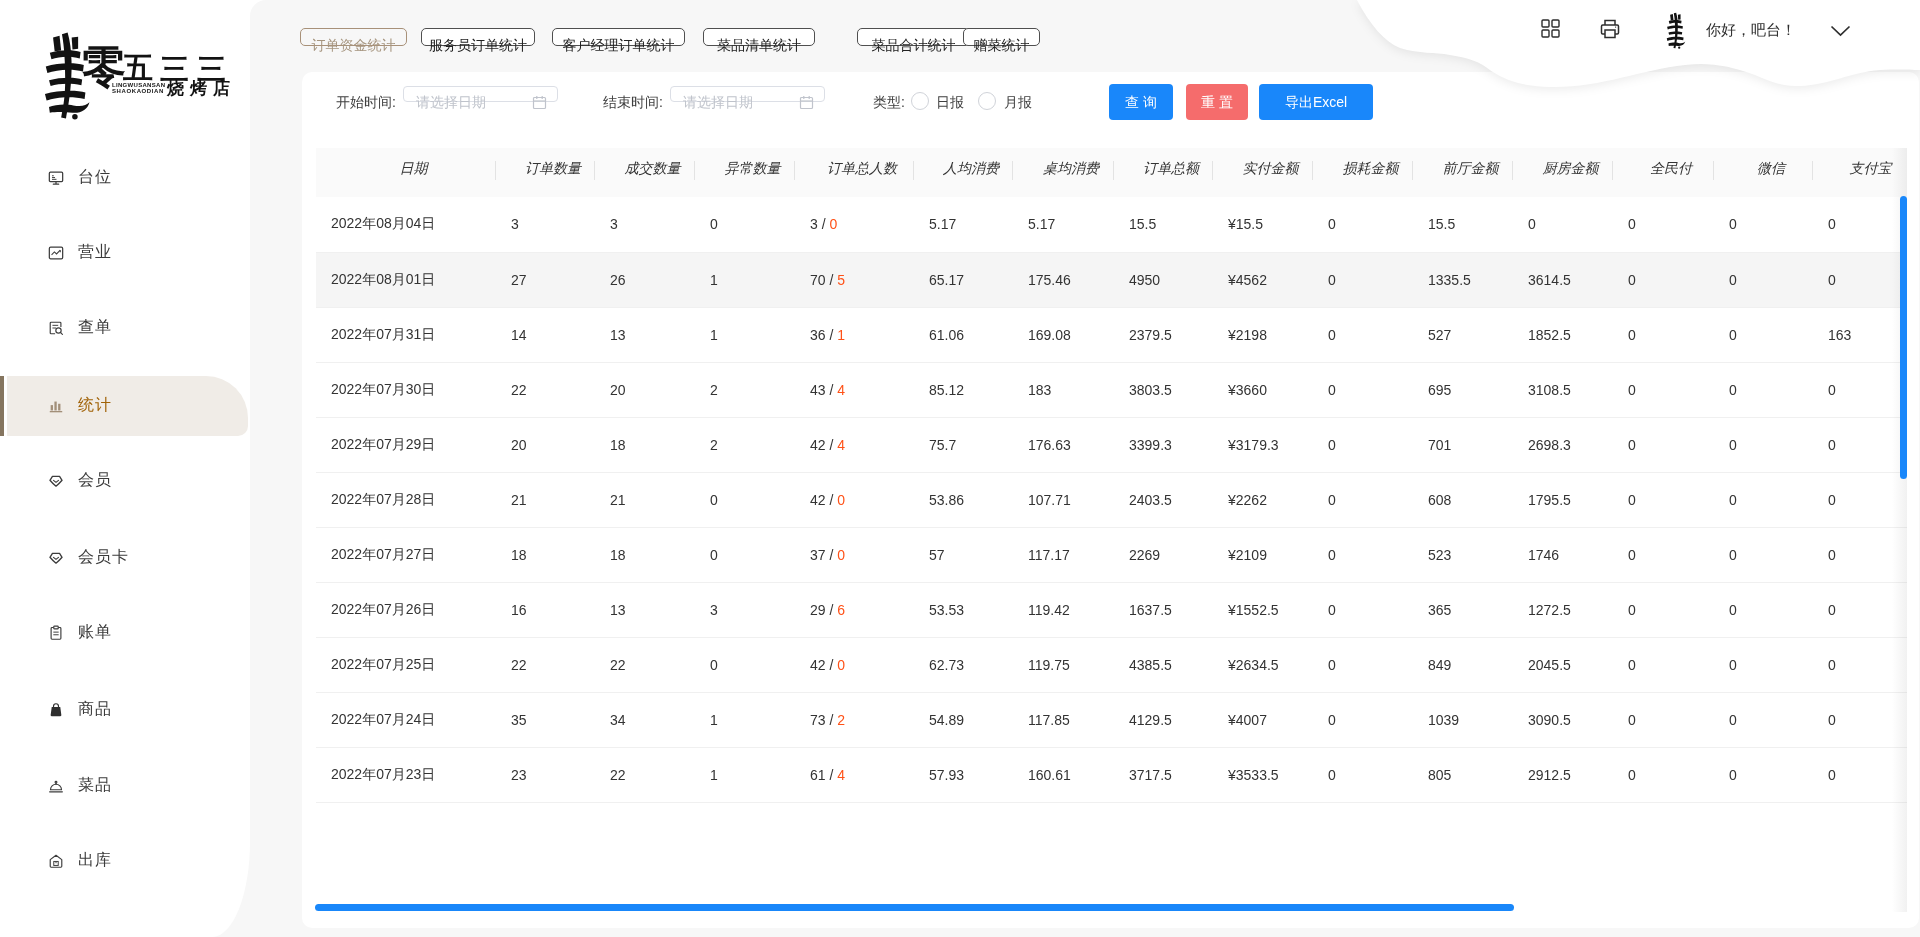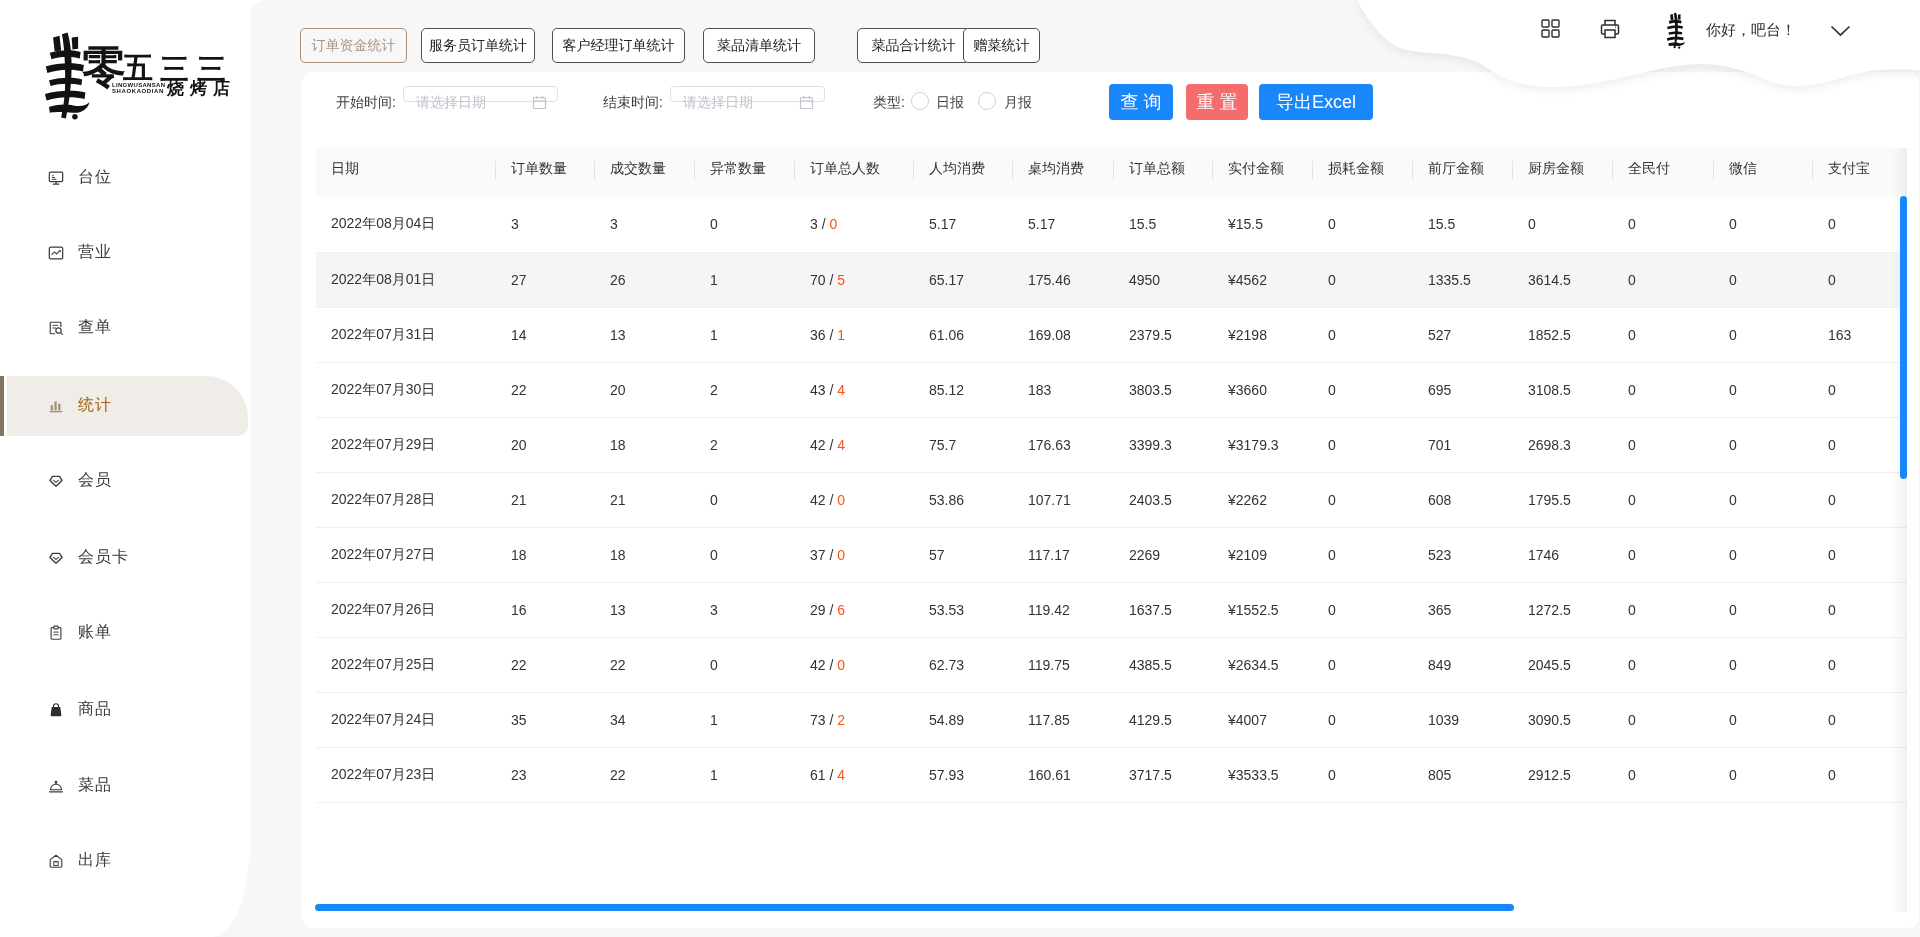--- a/index.html
+++ b/index.html
@@ -18,35 +18,35 @@
 .mi .tx { position:absolute; left:78px; top:19px; font-size:16px; color:#3b3b3b; letter-spacing:1px; }
 .mi-active-bg { position:absolute; left:7px; top:376px; width:241px; height:60px; background:#f0ece7; border-radius:0 42px 10px 0; z-index:3; }
 .mi-active-bar { position:absolute; left:0; top:376px; width:4px; height:60px; background:#85755f; z-index:4; }
 .mi.active .tx { color:#a16207; }
 
 .logo { position:absolute; left:26px; top:26px; width:212px; height:105px; z-index:4; }
 
 .topbar { position:absolute; z-index:4; }
 .hello { position:absolute; left:1706px; top:21px; font-size:15px; color:#2e2e2e; z-index:4; }
 
-.tab { position:absolute; top:28px; height:35px; line-height:33px; border:1px solid #4f4f4f; border-radius:5px; background:#fff; font-size:14px; color:#222; white-space:nowrap; text-align:center; z-index:4; }
+.tab { position:absolute; top:28px; height:18px; line-height:33px; border:1px solid #4f4f4f; border-radius:5px; background:#fff; font-size:14px; color:#222; white-space:nowrap; text-align:center; z-index:4; }
 .tab.active { background:transparent; border-color:#a89179; color:#a6957f; }
 
 .panel { position:absolute; left:302px; top:72px; width:1617px; height:856px; background:#fff; border-radius:10px; z-index:3; }
 
 .flabel { position:absolute; font-size:14px; color:#404040; top:94px; z-index:4; }
 .finput { position:absolute; top:86px; width:155px; height:16px; border:1px solid #dcdfe6; border-radius:4px; background:#fff; z-index:4; font-size:14px; color:#bfc3cb; line-height:30px; padding:0 30px 0 12px; }
 .finput svg { position:absolute; right:10px; top:8px; }
 .radio { position:absolute; top:92px; width:18px; height:18px; border:1px solid #d0d3d9; border-radius:50%; background:#fff; z-index:4; }
-.btn { position:absolute; top:84px; height:36px; border-radius:4px; color:#fff; font-size:18px; text-align:center; line-height:36px; z-index:4; }
+.btn { position:absolute; top:84px; height:36px; border-radius:4px; color:#fff; font-size:14px; text-align:center; line-height:36px; z-index:4; }
 
 .twrap { position:absolute; left:316px; top:148px; width:1591px; height:764px; overflow:hidden; z-index:4; }
 .rshadow { position:absolute; left:1892px; top:148px; width:15px; height:764px; background:linear-gradient(to right, rgba(255,255,255,0), rgba(120,120,120,0.10)); z-index:5; }
 table { border-collapse:collapse; table-layout:fixed; width:1597px; }
-th { height:49px; background:#fafafa; font-weight:normal; font-size:14px; color:#333; text-align:left; padding:0 0 7px 15px; position:relative; vertical-align:middle; }
+th { height:49px; background:#fafafa; font-weight:normal; font-size:14px; color:#333; text-align:center; padding:0 0 7px 15px; position:relative; vertical-align:middle;font-style:italic; }
 th i { position:absolute; right:0; top:13px; width:1px; height:19px; background:#e3e3e3; }
 td { height:55px; font-size:14px; color:#333; padding-left:15px; border-bottom:1px solid #f0f0f0; white-space:nowrap; }
 tr.hov td { background:#f5f5f5; }
 .orange { color:#ff5117; }
 .hsb { position:absolute; left:315px; top:904px; width:1199px; height:7px; border-radius:4px; background:#1987fa; z-index:6; }
 .vsb { position:absolute; left:1900px; top:196px; width:7px; height:283px; border-radius:4px; background:#1987fa; z-index:6; }
 </style>
 </head>
 <body>
 

